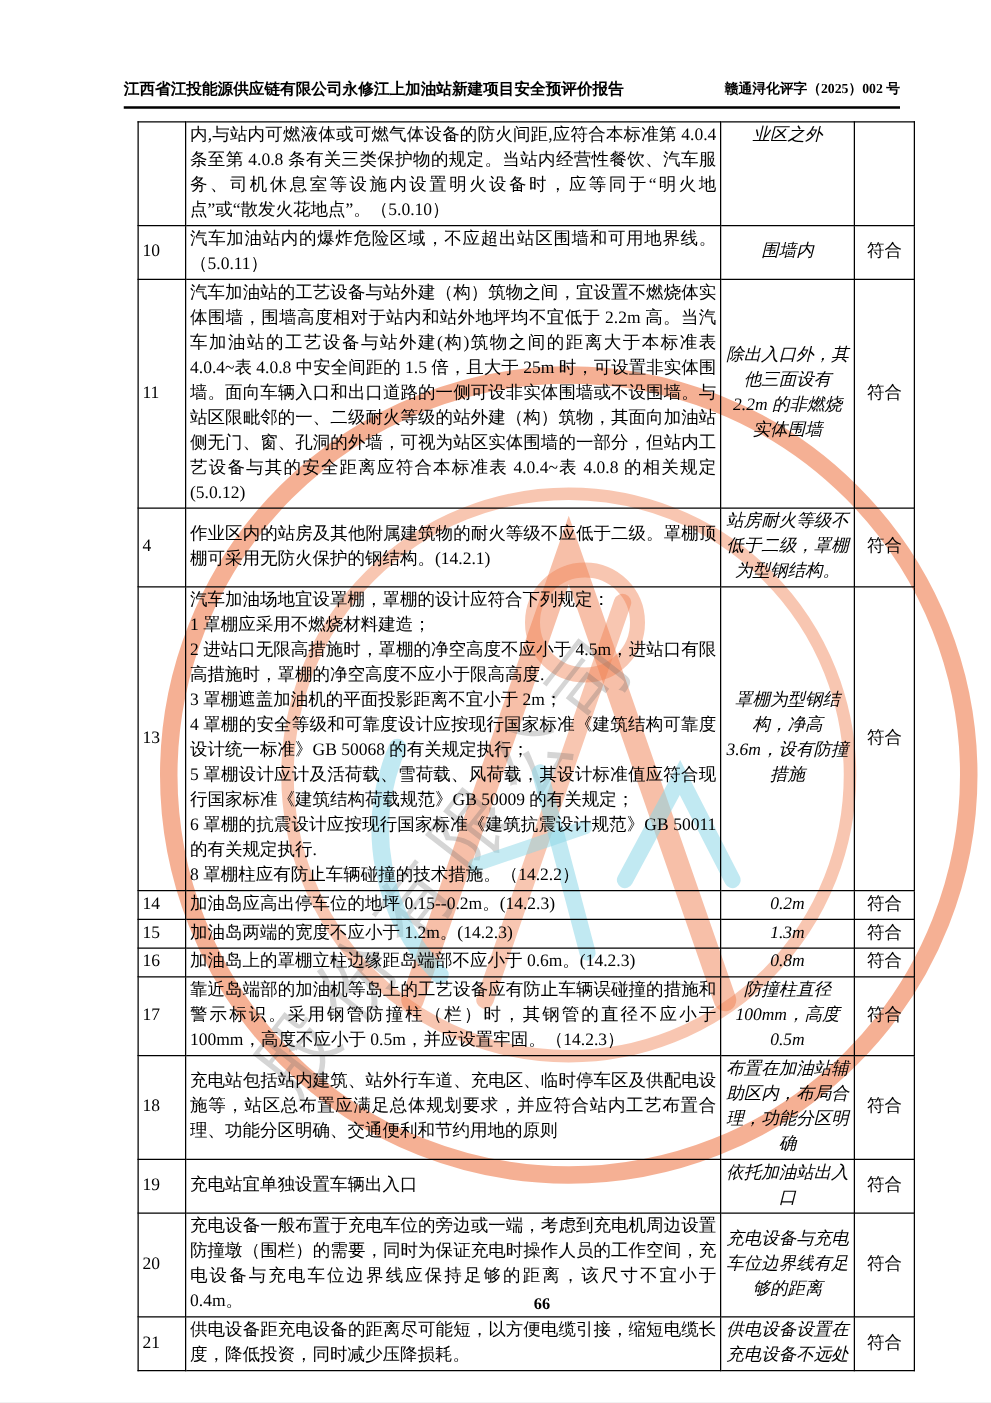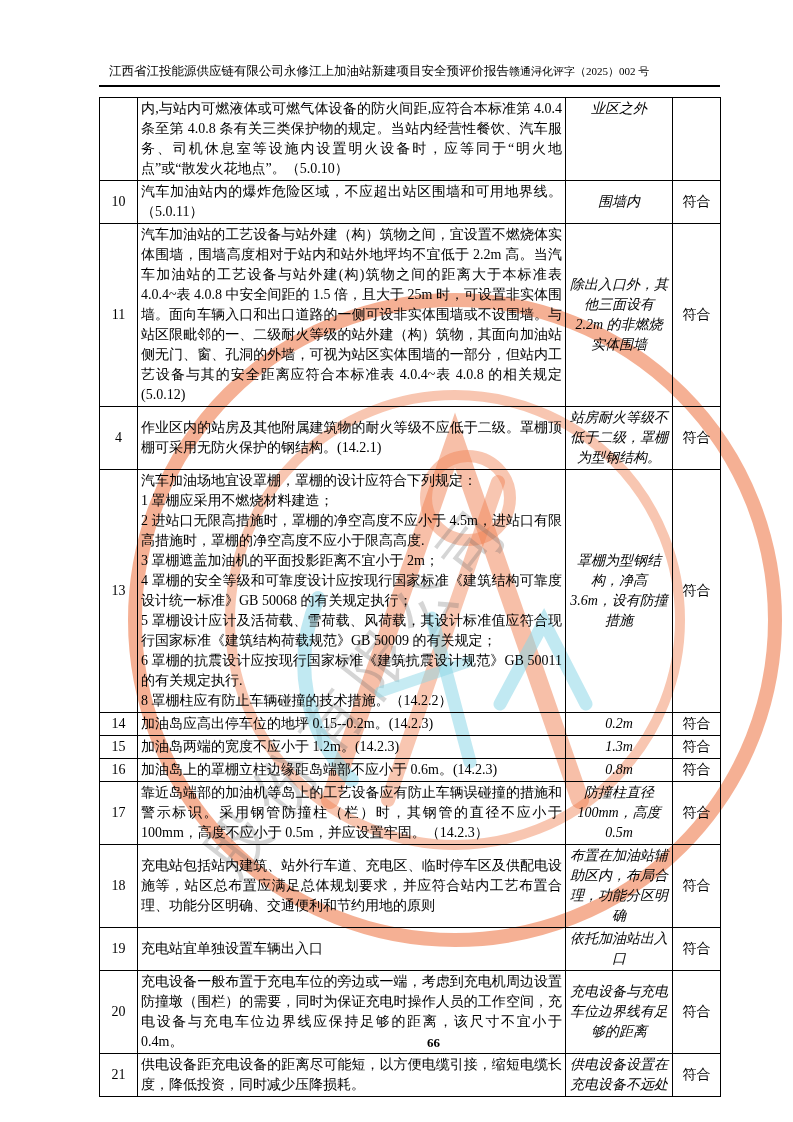--- a/index.html
+++ b/index.html
@@ -6,42 +6,42 @@
   .page{
     position:relative;
     width:793px;height:1122px;
     margin:0 auto;
     background:#ffffff;
     font-family:"Liberation Serif","DejaVu Serif",serif;
     color:#000;
     overflow:hidden;
   }
   .doc-header{
-    position:absolute;left:109px;top:63px;width:621px;
-    display:flex;align-items:flex-end;
-    font-weight:normal;font-size:12.5px;line-height:16px;
+    position:absolute;left:99px;top:63px;width:621px;
+    display:flex;justify-content:space-between;align-items:flex-end;
+    font-weight:bold;font-size:12.5px;line-height:16px;
     white-space:nowrap;
   }
   .doc-header .hdr-right{font-size:11px;}
   .header-rule{
     position:absolute;left:99px;top:85px;width:621px;height:0;
     border-top:2px solid #000;
   }
   table.compliance{
-    position:absolute;left:99px;top:97px;width:621px;
+    position:absolute;left:110px;top:97px;width:621px;
     border-collapse:collapse;table-layout:fixed;
     font-size:14px;line-height:20px;
   }
   table.compliance td{
     border:1px solid #000;
     padding:1px 3px;
     vertical-align:middle;
     overflow:hidden;
   }
-  td.c-no{text-align:center;}
+  td.c-no{}
   td.c-text{text-align:justify;white-space:pre-wrap;}
   td.c-result{text-align:center;font-style:italic;}
   td.c-result.v-top{vertical-align:top;}
   td.c-concl{text-align:center;}
   .doc-footer{
     position:absolute;left:0;top:1035px;width:793px;
     text-align:center;font-size:13px;font-weight:bold;margin-left:37px;
   }
   .watermark{
     position:absolute;left:0;top:0;width:793px;height:1122px;

